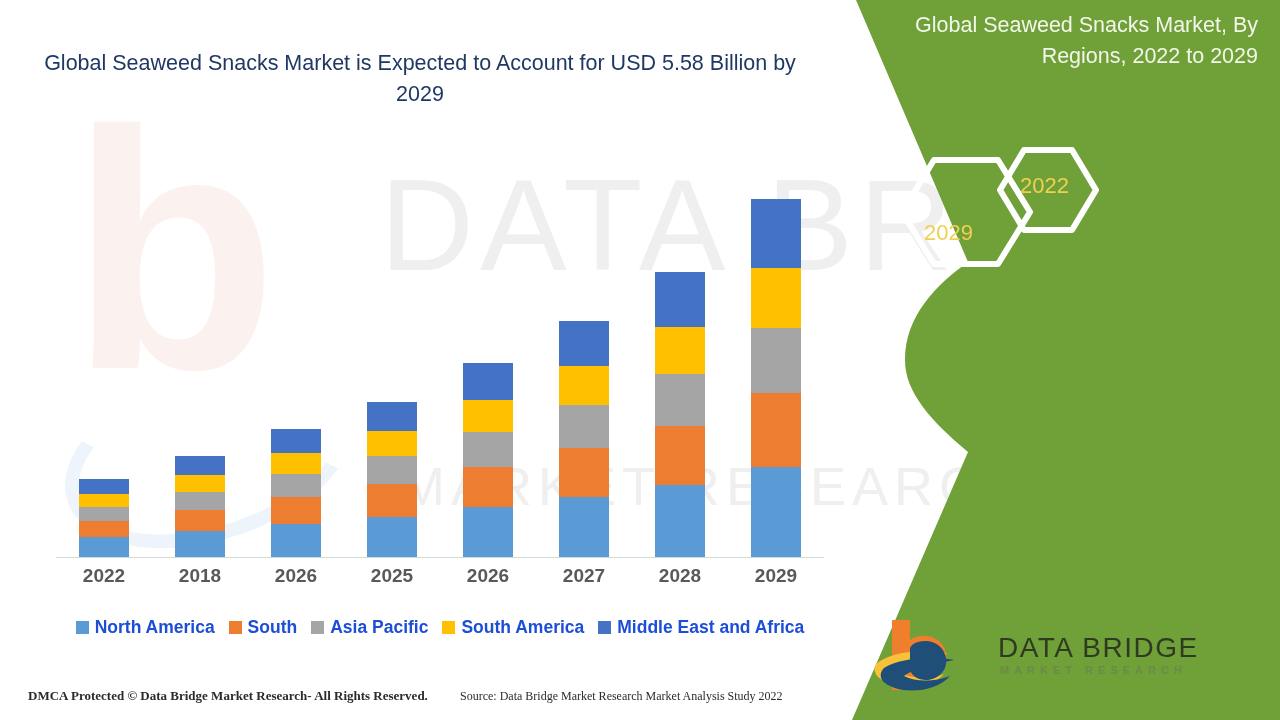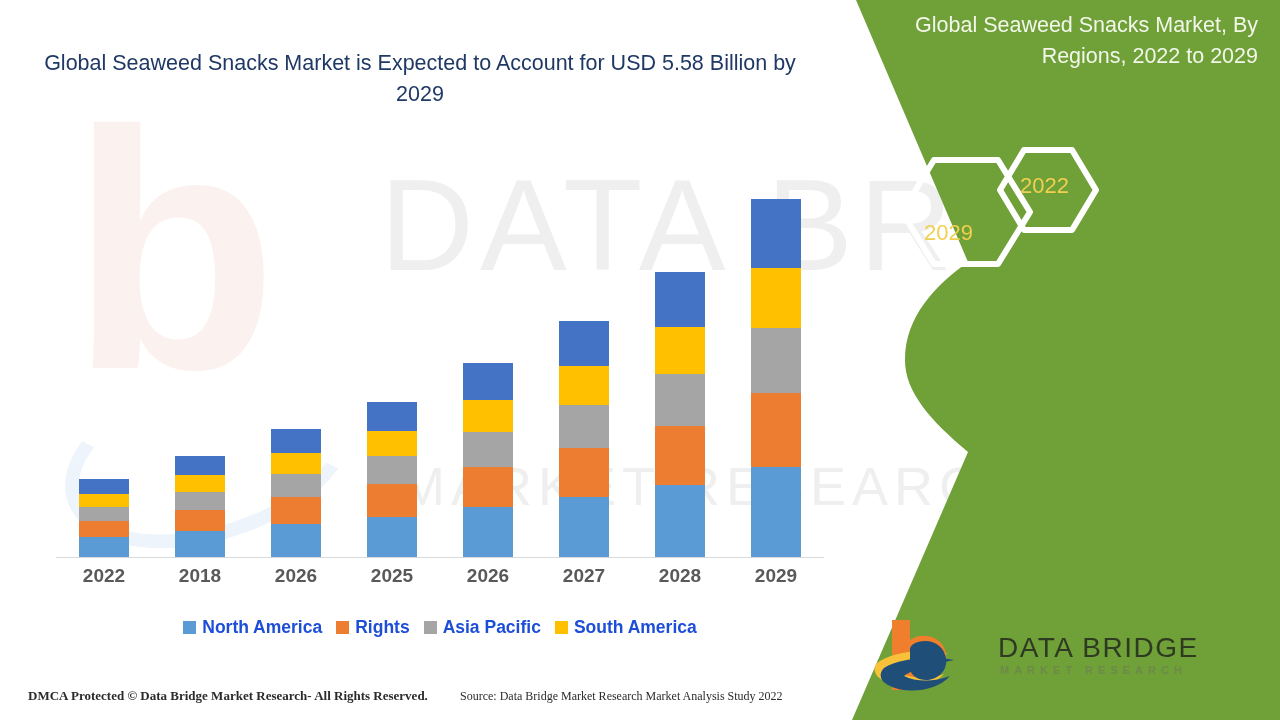--- a/index.html
+++ b/index.html
@@ -352,29 +352,33 @@
       <div class="xl">2029</div>
     </div>
 
   <div id="legend">
       <div class="legend-item">
         <span class="legend-swatch" style="background: rgb(91, 155, 213);"></span>
         <span class="legend-label">North America</span>
       </div>
       <div class="legend-item">
         <span class="legend-swatch" style="background: rgb(237, 125, 49);"></span>
-        <span class="legend-label">Rights</span>
+        <span class="legend-label">South</span>
       </div>
       <div class="legend-item">
         <span class="legend-swatch" style="background: rgb(165, 165, 165);"></span>
         <span class="legend-label">Asia Pacific</span>
       </div>
       <div class="legend-item">
         <span class="legend-swatch" style="background: rgb(255, 192, 0);"></span>
         <span class="legend-label">South America</span>
+      </div>
+      <div class="legend-item">
+        <span class="legend-swatch" style="background: rgb(68, 114, 196);"></span>
+        <span class="legend-label">Middle East and Africa</span>
       </div>
     </div>
 </div>
 
 <div id="footer">
   <div id="footer-dmca">DMCA Protected © Data Bridge Market Research- All Rights Reserved.</div>
   <div id="footer-source">Source: Data Bridge Market Research Market Analysis Study 2022</div>
 </div>
 
 </body></html>

